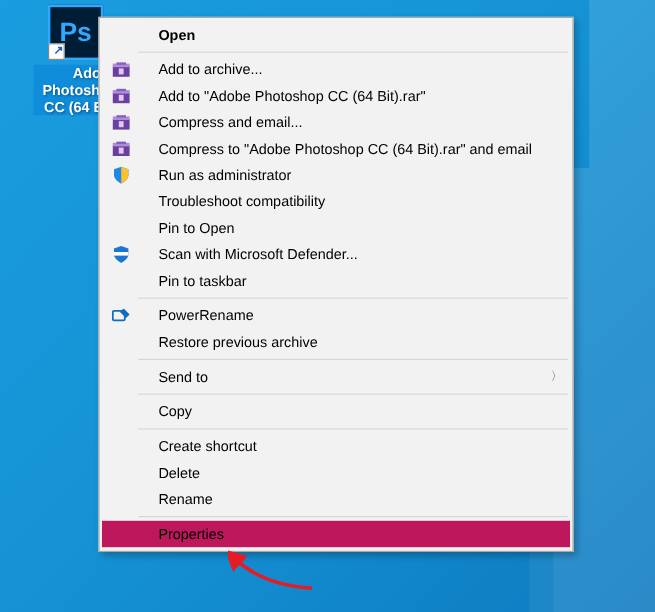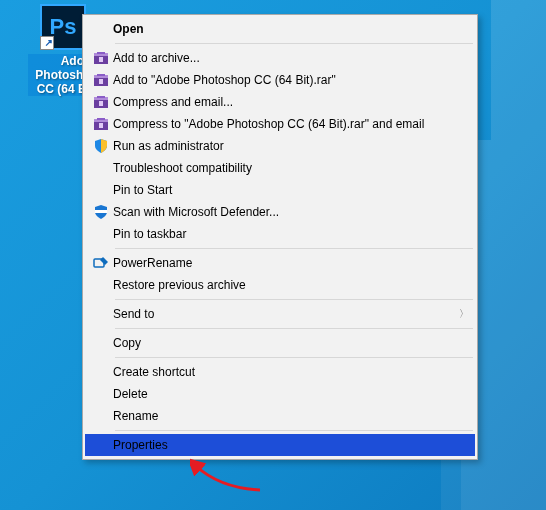--- a/index.html
+++ b/index.html
@@ -88,23 +88,24 @@
       box-shadow: 3px 3px 6px rgba(0,0,0,0.25);
       padding: 3px 2px;
     }
     .menu-item {
       display: flex;
       align-items: center;
       height: 22px;
       padding: 0 6px 0 4px;
       cursor: default;
       position: relative;
+      gap: 19px;
     }
     .menu-item:hover, .menu-item.hover {
-      background: #1d4ed8;
+      background: #be185d;
     }
     .menu-item .icon-slot {
       width: 24px;
       height: 16px;
       display: flex;
       align-items: center;
       justify-content: center;
       flex-shrink: 0;
     }
     .menu-item .text {
@@ -224,21 +225,21 @@
     <span class="text">Run as administrator</span>
   </div>
 
   <div class="menu-item">
     <span class="icon-slot"></span>
     <span class="text">Troubleshoot compatibility</span>
   </div>
 
   <div class="menu-item">
     <span class="icon-slot"></span>
-    <span class="text">Pin to Start</span>
+    <span class="text">Pin to Open</span>
   </div>
 
   <div class="menu-item">
     <span class="icon-slot">
       <svg class="ic" viewBox="0 0 16 16">
           <path d="M8 1 L14 3 V8 C14 12 8 15 8 15 C8 15 2 12 2 8 V3 Z" fill="#1976d2"></path>
           <rect x="2" y="6" width="12" height="3" fill="#fff"></rect>
         </svg>
     </span>
     <span class="text">Scan with Microsoft Defender...</span>

